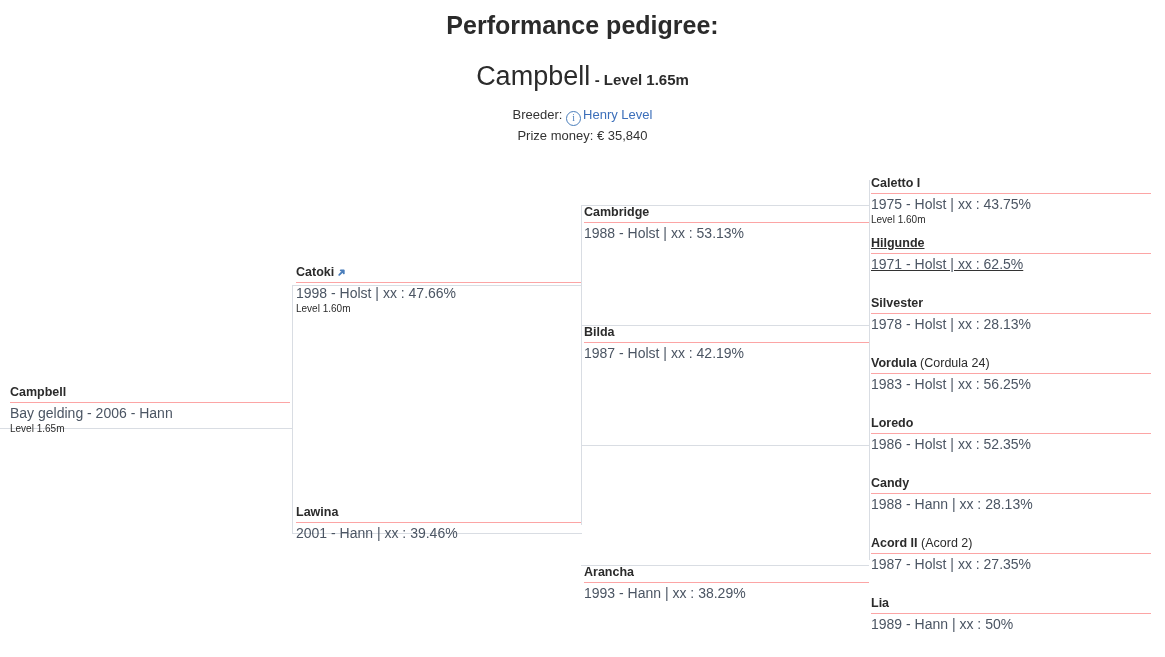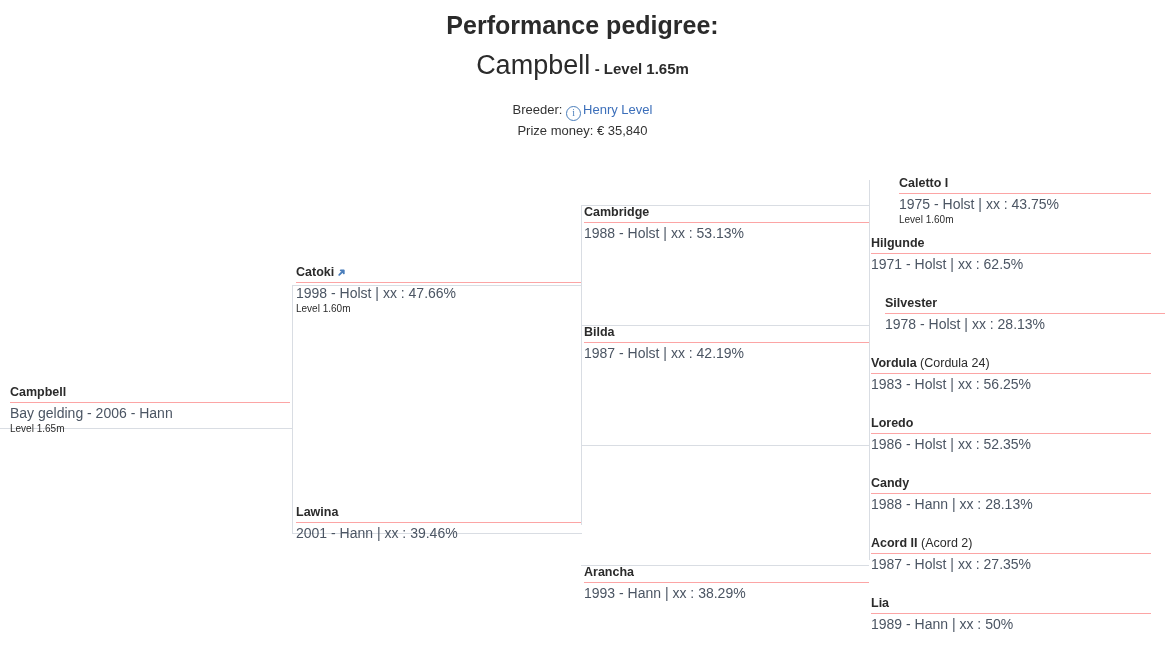--- a/index.html
+++ b/index.html
@@ -21,22 +21,22 @@
     text-align: center;
     padding-top: 8px;
   }
   #title-line1 {
     font-size: 25px;
     font-weight: bold;
     color: #2b2b2b;
     line-height: 34px;
   }
   #title-line2 {
-    line-height: 46px;
-    margin-top: 0;
+    line-height: 34px;
+    margin-top: 17px;
   }
   #horse-name {
     font-size: 27px;
     color: #2b2b2b;
   }
   #horse-level {
     font-size: 15px;
     font-weight: bold;
     color: #2b2b2b;
   }
@@ -185,38 +185,38 @@
   </div>
   <div class="node" style="left:584px; top:165px; width:285px;">
     <div class="node-name">Bilda</div>
     <div class="node-details">1987 - Holst | xx : 42.19%</div>
   </div>
   <div class="node" style="left:584px; top:405px; width:285px;">
     <div class="node-name">Arancha</div>
     <div class="node-details">1993 - Hann | xx : 38.29%</div>
   </div>
 
-  <div class="node" style="left:871px; top:16px; width:280px;padding-left:28px;">
+  <div class="node" style="left:871px; top:16px; width:280px;">
     <div class="node-name">
       <span>Caletto I</span>
       <span class="node-alt"></span>
     </div>
     <div class="node-details">1975 - Holst | xx : 43.75%</div>
     <div class="node-extra">Level 1.60m</div>
   </div>
 
-  <div class="node" style="left:871px; top:76px; width:280px;">
+  <div class="node" style="left:871px; top:76px; width:280px;text-decoration:underline;">
     <div class="node-name">
       <span>Hilgunde</span>
       <span class="node-alt"></span>
     </div>
     <div class="node-details">1971 - Holst | xx : 62.5%</div>
   </div>
 
-  <div class="node" style="left:871px; top:136px; width:280px;margin-left:14px;">
+  <div class="node" style="left:871px; top:136px; width:280px;">
     <div class="node-name">
       <span>Silvester</span>
       <span class="node-alt"></span>
     </div>
     <div class="node-details">1978 - Holst | xx : 28.13%</div>
   </div>
 
   <div class="node" style="left:871px; top:196px; width:280px;">
     <div class="node-name">
       <span>Vordula</span>

